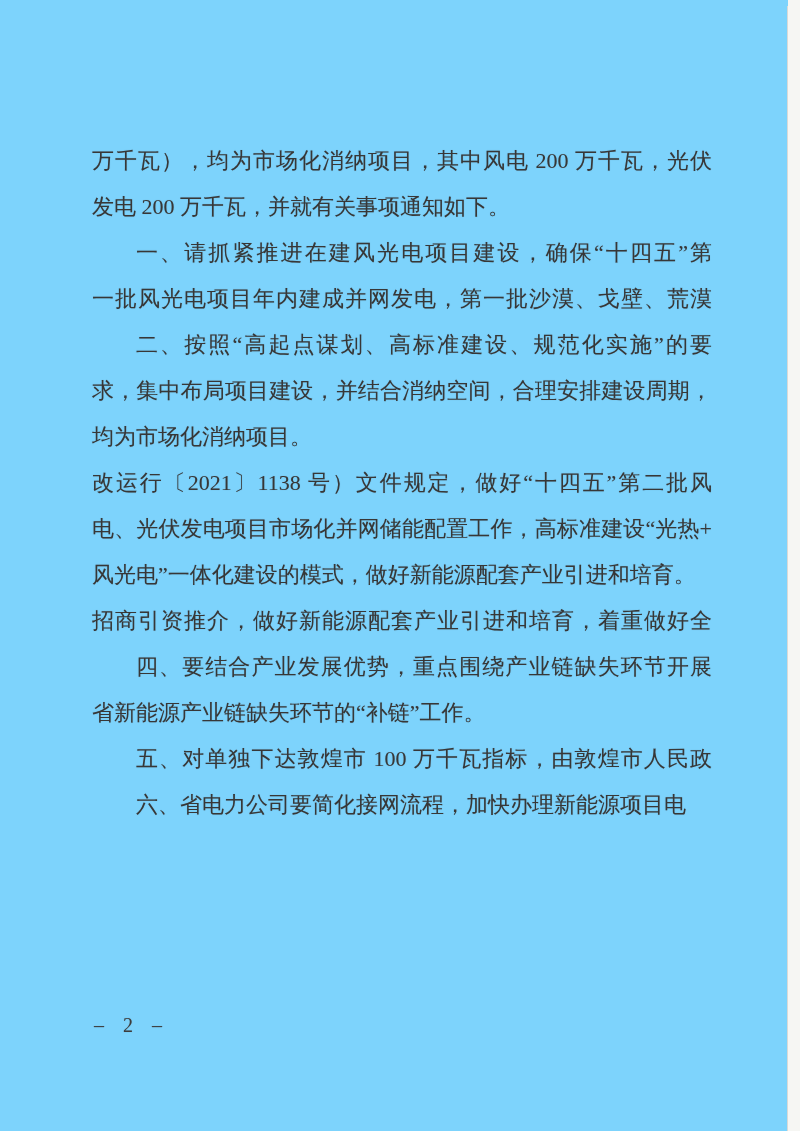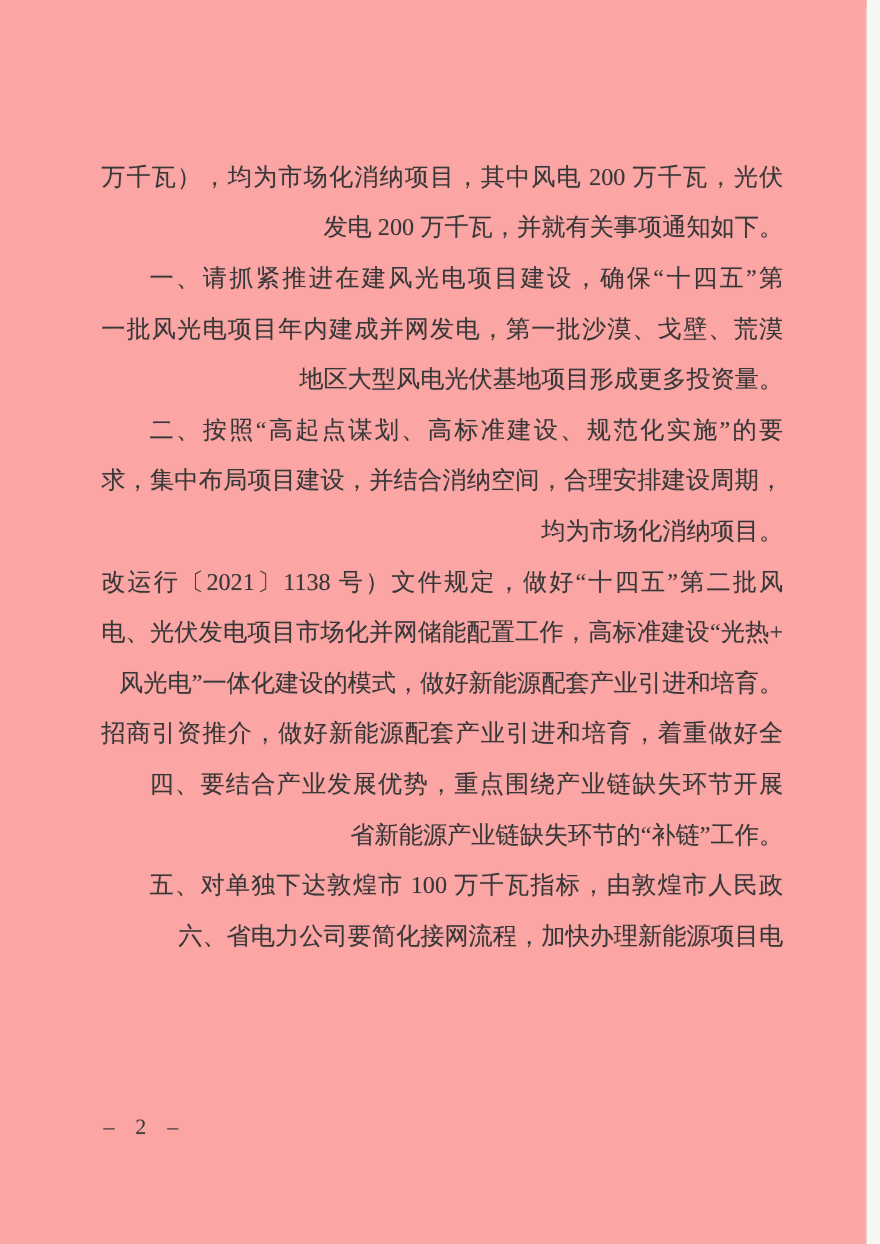--- a/index.html
+++ b/index.html
@@ -9,21 +9,21 @@
     height: 1131px;
     overflow: hidden;
     background: #f6f6f4;
   }
   .page {
     position: absolute;
     left: 0;
     top: 0;
     width: 800px;
     height: 1131px;
-    background: #fca5a5;
+    background: #7dd3fc;
     font-family: "Liberation Serif", "DejaVu Serif", serif;
     color: #333333;
   }
   
   .scan-edge-line {
     position: absolute;
     left: 787px;
     top: 6px;
     width: 1px;
     height: 1125px;
@@ -44,21 +44,20 @@
     width: 620px;
   }
   .line {
     height: 46px;
     line-height: 46px;
     font-size: 22px;
     letter-spacing: 0;
     white-space: nowrap;
     color: #373737;
     text-shadow: 0 0 1px rgba(70,70,70,0.30);
-    text-align: right;
   }
   .line.indent {
     text-indent: 2em;
   }
   .line.full {
     white-space: normal;
     text-align: justify;
     text-align-last: justify;
     text-justify: inter-character;
   }
@@ -78,21 +77,20 @@
 
 <div class="page">
   <div class="scan-edge-strip"></div>
   <div class="scan-edge-line"></div>
 
   <div class="doc-body">
       <div class="line full">万千瓦），均为市场化消纳项目，其中风电 200 万千瓦，光伏</div>
       <div class="line">发电 200 万千瓦，并就有关事项通知如下。</div>
       <div class="line indent full">一、请抓紧推进在建风光电项目建设，确保“十四五”第</div>
       <div class="line full">一批风光电项目年内建成并网发电，第一批沙漠、戈壁、荒漠</div>
-      <div class="line">地区大型风电光伏基地项目形成更多投资量。</div>
       <div class="line indent full">二、按照“高起点谋划、高标准建设、规范化实施”的要</div>
       <div class="line full">求，集中布局项目建设，并结合消纳空间，合理安排建设周期，</div>
       <div class="line">均为市场化消纳项目。</div>
       <div class="line full">改运行〔2021〕1138 号）文件规定，做好“十四五”第二批风</div>
       <div class="line full">电、光伏发电项目市场化并网储能配置工作，高标准建设“光热+</div>
       <div class="line">风光电”一体化建设的模式，做好新能源配套产业引进和培育。</div>
       <div class="line full">招商引资推介，做好新能源配套产业引进和培育，着重做好全</div>
       <div class="line indent full">四、要结合产业发展优势，重点围绕产业链缺失环节开展</div>
       <div class="line">省新能源产业链缺失环节的“补链”工作。</div>
       <div class="line indent full">五、对单独下达敦煌市 100 万千瓦指标，由敦煌市人民政</div>

